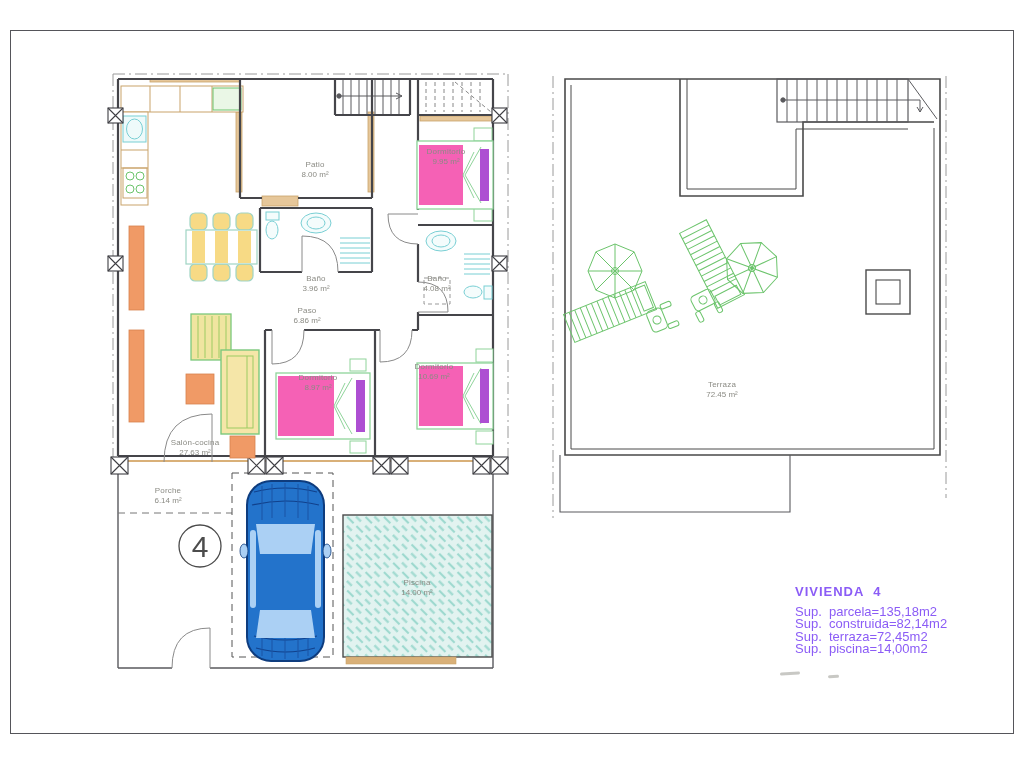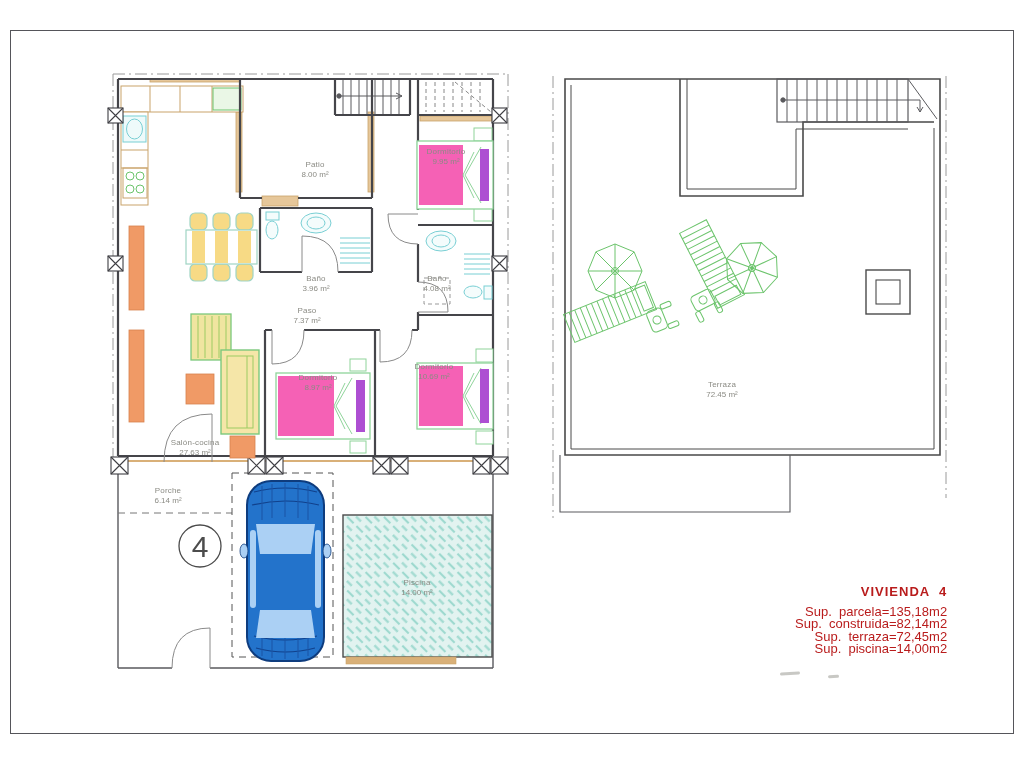--- a/index.html
+++ b/index.html
@@ -6,21 +6,21 @@
   .sheet{position:relative;width:1024px;height:768px;background:#ffffff;overflow:hidden;
          font-family:"Liberation Sans",sans-serif;}
   .frame{position:absolute;left:10px;top:30px;width:1004px;height:704px;
          border:1.5px solid #55555a;box-sizing:border-box;}
   svg.draw{position:absolute;left:0;top:0;}
   .room-label{position:absolute;transform:translate(-50%,-50%);text-align:center;
               font-size:8px;line-height:9.5px;color:#8b8b84;white-space:nowrap;}
   .room-label .nm{letter-spacing:.2px;margin-top:45px;}
   .unit-number{position:absolute;left:200px;top:547px;transform:translate(-50%,-50%);
                font-size:30px;font-weight:400;color:#4c4c4c;}
-  .summary{position:absolute;left:795px;top:584px;color:#b91c1c;text-align:right;}
+  .summary{position:absolute;left:795px;top:584px;color:#8b5cf6;}
   .summary .ttl{font-size:13px;font-weight:700;letter-spacing:1px;white-space:pre;margin-bottom:7px;}
   .summary .ln{font-size:13px;line-height:12.3px;white-space:pre;}
   .smudge{position:absolute;background:#b5b5b0;opacity:.75;border-radius:2px;}
 </style>
 </head>
 <body>
 
 <div class="sheet">
   <div class="frame"></div>
 
@@ -326,21 +326,21 @@
   <div class="room-label" style="left:316px;top:261px">
     <div class="nm">Baño</div>
     <div class="ar">3.96 m²</div>
   </div>
   <div class="room-label" style="left:437px;top:261px">
     <div class="nm">Baño</div>
     <div class="ar">4.08 m²</div>
   </div>
   <div class="room-label" style="left:307px;top:293px">
     <div class="nm">Paso</div>
-    <div class="ar">7.37 m²</div>
+    <div class="ar">6.86 m²</div>
   </div>
   <div class="room-label" style="left:318px;top:360px">
     <div class="nm">Dormitorio</div>
     <div class="ar">8.97 m²</div>
   </div>
   <div class="room-label" style="left:434px;top:349px">
     <div class="nm">Dormitorio</div>
     <div class="ar">10.69 m²</div>
   </div>
   <div class="room-label" style="left:195px;top:425px">

